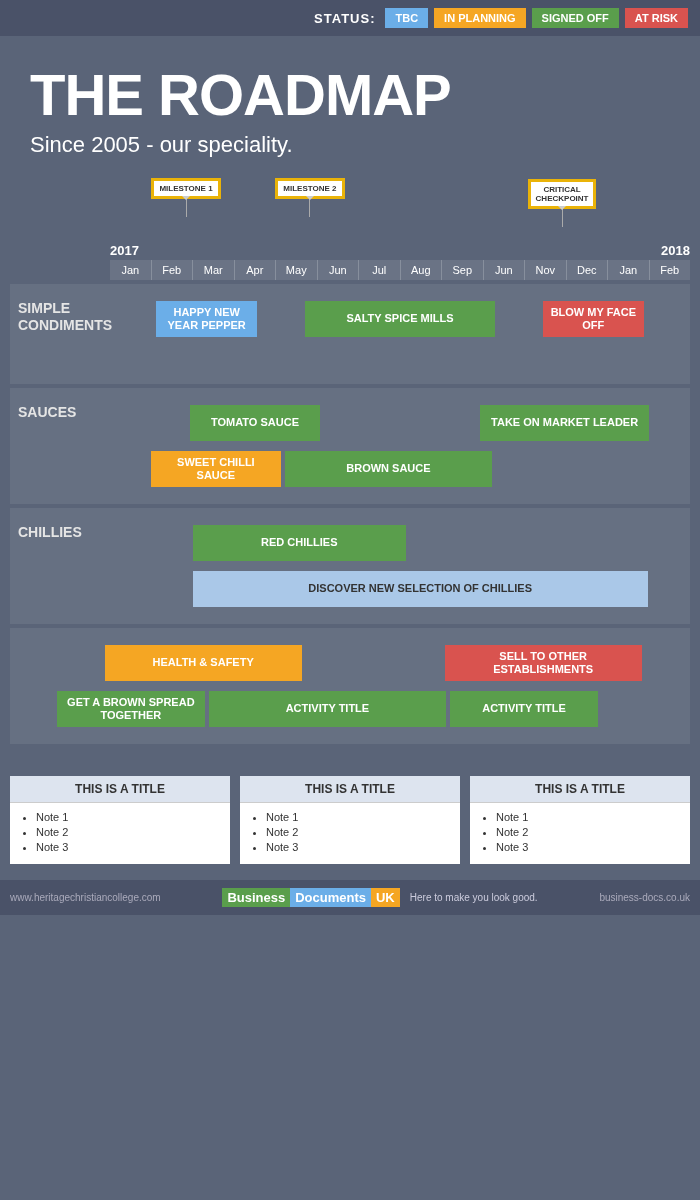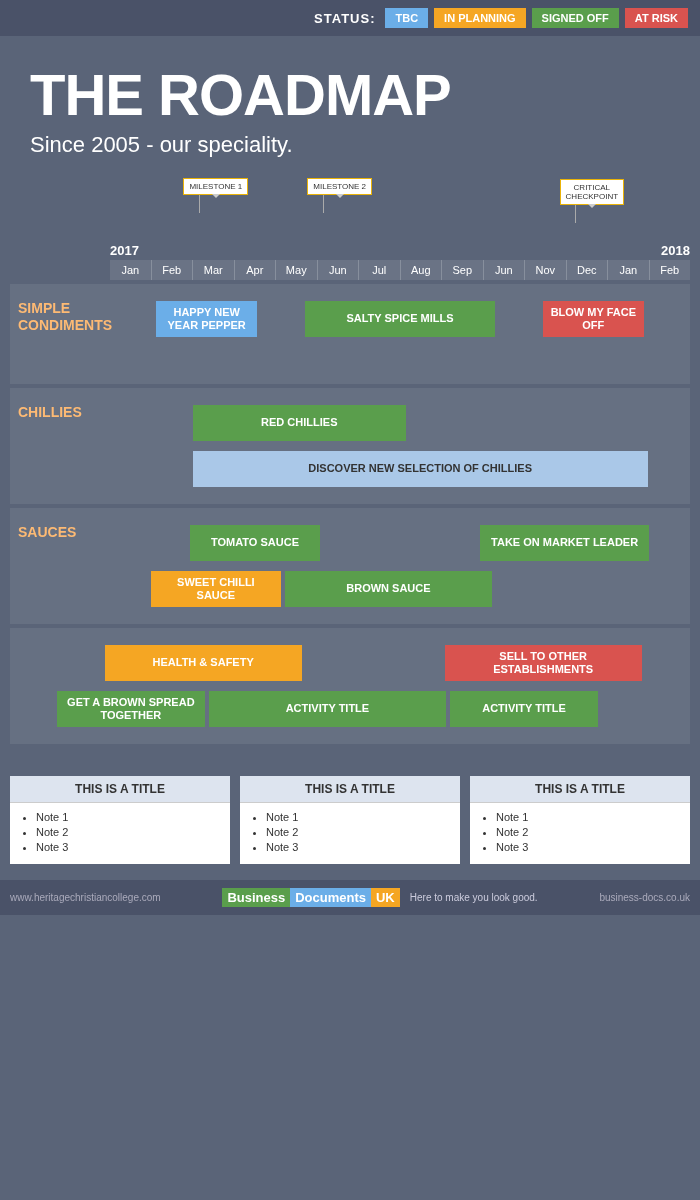--- a/index.html
+++ b/index.html
@@ -60,26 +60,25 @@
 
     
     .timeline-container {
       padding: 0 10px;
       margin-top: 10px;
     }
     .milestone-bubble {
       background: white;
       color: #333;
       font-size: 9px;
-      font-weight: normal;
+      font-weight: bold;
       padding: 4px 6px;
-      border: 1px solid #eab308;
+      border: 3px solid #eab308;
       text-align: center;
       position: relative;
-      margin-left: 32px;
     }
     .milestone-bubble::after {
       content: '';
       position: absolute;
       bottom: -8px;
       left: 50%;
       transform: translateX(-50%);
       border: 4px solid transparent;
       border-top-color: #ccc;
     }
@@ -112,21 +111,21 @@
     }
     .section-inner {
       display: flex;
     }
     .section-label {
       width: 100px;
       flex-shrink: 0;
       padding: 6px 8px;
       font-size: 14px;
       font-weight: bold;
-      color: #fdba74;
+      color: #e5e5e5;
       text-transform: uppercase;
       line-height: 1.2;
     }
     .section-content {
       flex: 1;
       position: relative;
       min-height: 80px;
     }
     .bar {
       height: 36px;
@@ -284,56 +283,56 @@
             <div class="bar bar-red" style="flex: 2 0 0; margin: 0 2px;">BLOW MY FACE OFF</div>
             <div style="flex: 1 0 0;"></div>
           </div>
         </div>
       </div>
     </div>
   </div>
 
   <div class="section" style="margin-top:4px;">
     <div class="section-inner">
-      <div class="section-label">CHILLIES</div>
-      <div class="section-content" style="padding:4px 0;">
-
-        <div style="display:flex; width:100%; margin-bottom:4px; align-items:center; height:42px;">
-          <div style="flex:2 0 0;"></div>
-          <div class="bar bar-green" style="flex:5 0 0; margin:0 2px;">RED CHILLIES</div>
-          <div style="flex:7 0 0;"></div>
-        </div>
-
-        <div style="display:flex; width:100%; align-items:center; height:42px;">
-          <div style="flex:2 0 0;"></div>
-          <div class="bar bar-lightblue" style="flex:11 0 0; margin:0 2px;">DISCOVER NEW SELECTION OF CHILLIES</div>
-          <div style="flex:1 0 0;"></div>
-        </div>
-      </div>
-    </div>
-  </div>
-
-  <div class="section" style="margin-top:4px;">
-    <div class="section-inner">
       <div class="section-label">SAUCES</div>
       <div class="section-content" style="padding: 4px 0;">
 
         <div style="display:flex; width:100%; margin-bottom:4px; align-items:center; height:42px;">
           <div style="flex:2 0 0;"></div>
           <div class="bar bar-green" style="flex:3 0 0; margin:0 2px;">TOMATO SAUCE</div>
           <div style="flex:4 0 0;"></div>
           <div class="bar bar-green" style="flex:4 0 0; margin:0 2px;">TAKE ON MARKET LEADER</div>
           <div style="flex:1 0 0;"></div>
         </div>
 
         <div style="display:flex; width:100%; align-items:center; height:42px;">
           <div style="flex:1 0 0;"></div>
           <div class="bar bar-orange" style="flex:3 0 0; margin:0 2px;">SWEET CHILLI SAUCE</div>
           <div class="bar bar-green" style="flex:5 0 0; margin:0 2px;">BROWN SAUCE</div>
           <div style="flex:5 0 0;"></div>
+        </div>
+      </div>
+    </div>
+  </div>
+
+  <div class="section" style="margin-top:4px;">
+    <div class="section-inner">
+      <div class="section-label">CHILLIES</div>
+      <div class="section-content" style="padding:4px 0;">
+
+        <div style="display:flex; width:100%; margin-bottom:4px; align-items:center; height:42px;">
+          <div style="flex:2 0 0;"></div>
+          <div class="bar bar-green" style="flex:5 0 0; margin:0 2px;">RED CHILLIES</div>
+          <div style="flex:7 0 0;"></div>
+        </div>
+
+        <div style="display:flex; width:100%; align-items:center; height:42px;">
+          <div style="flex:2 0 0;"></div>
+          <div class="bar bar-lightblue" style="flex:11 0 0; margin:0 2px;">DISCOVER NEW SELECTION OF CHILLIES</div>
+          <div style="flex:1 0 0;"></div>
         </div>
       </div>
     </div>
   </div>
 
   <div class="section" style="margin-top:4px;">
     <div class="section-inner">
       <div class="section-content" style="padding:4px 0;">
 
         <div style="display:flex; width:100%; margin-bottom:4px; align-items:center; height:42px;">

